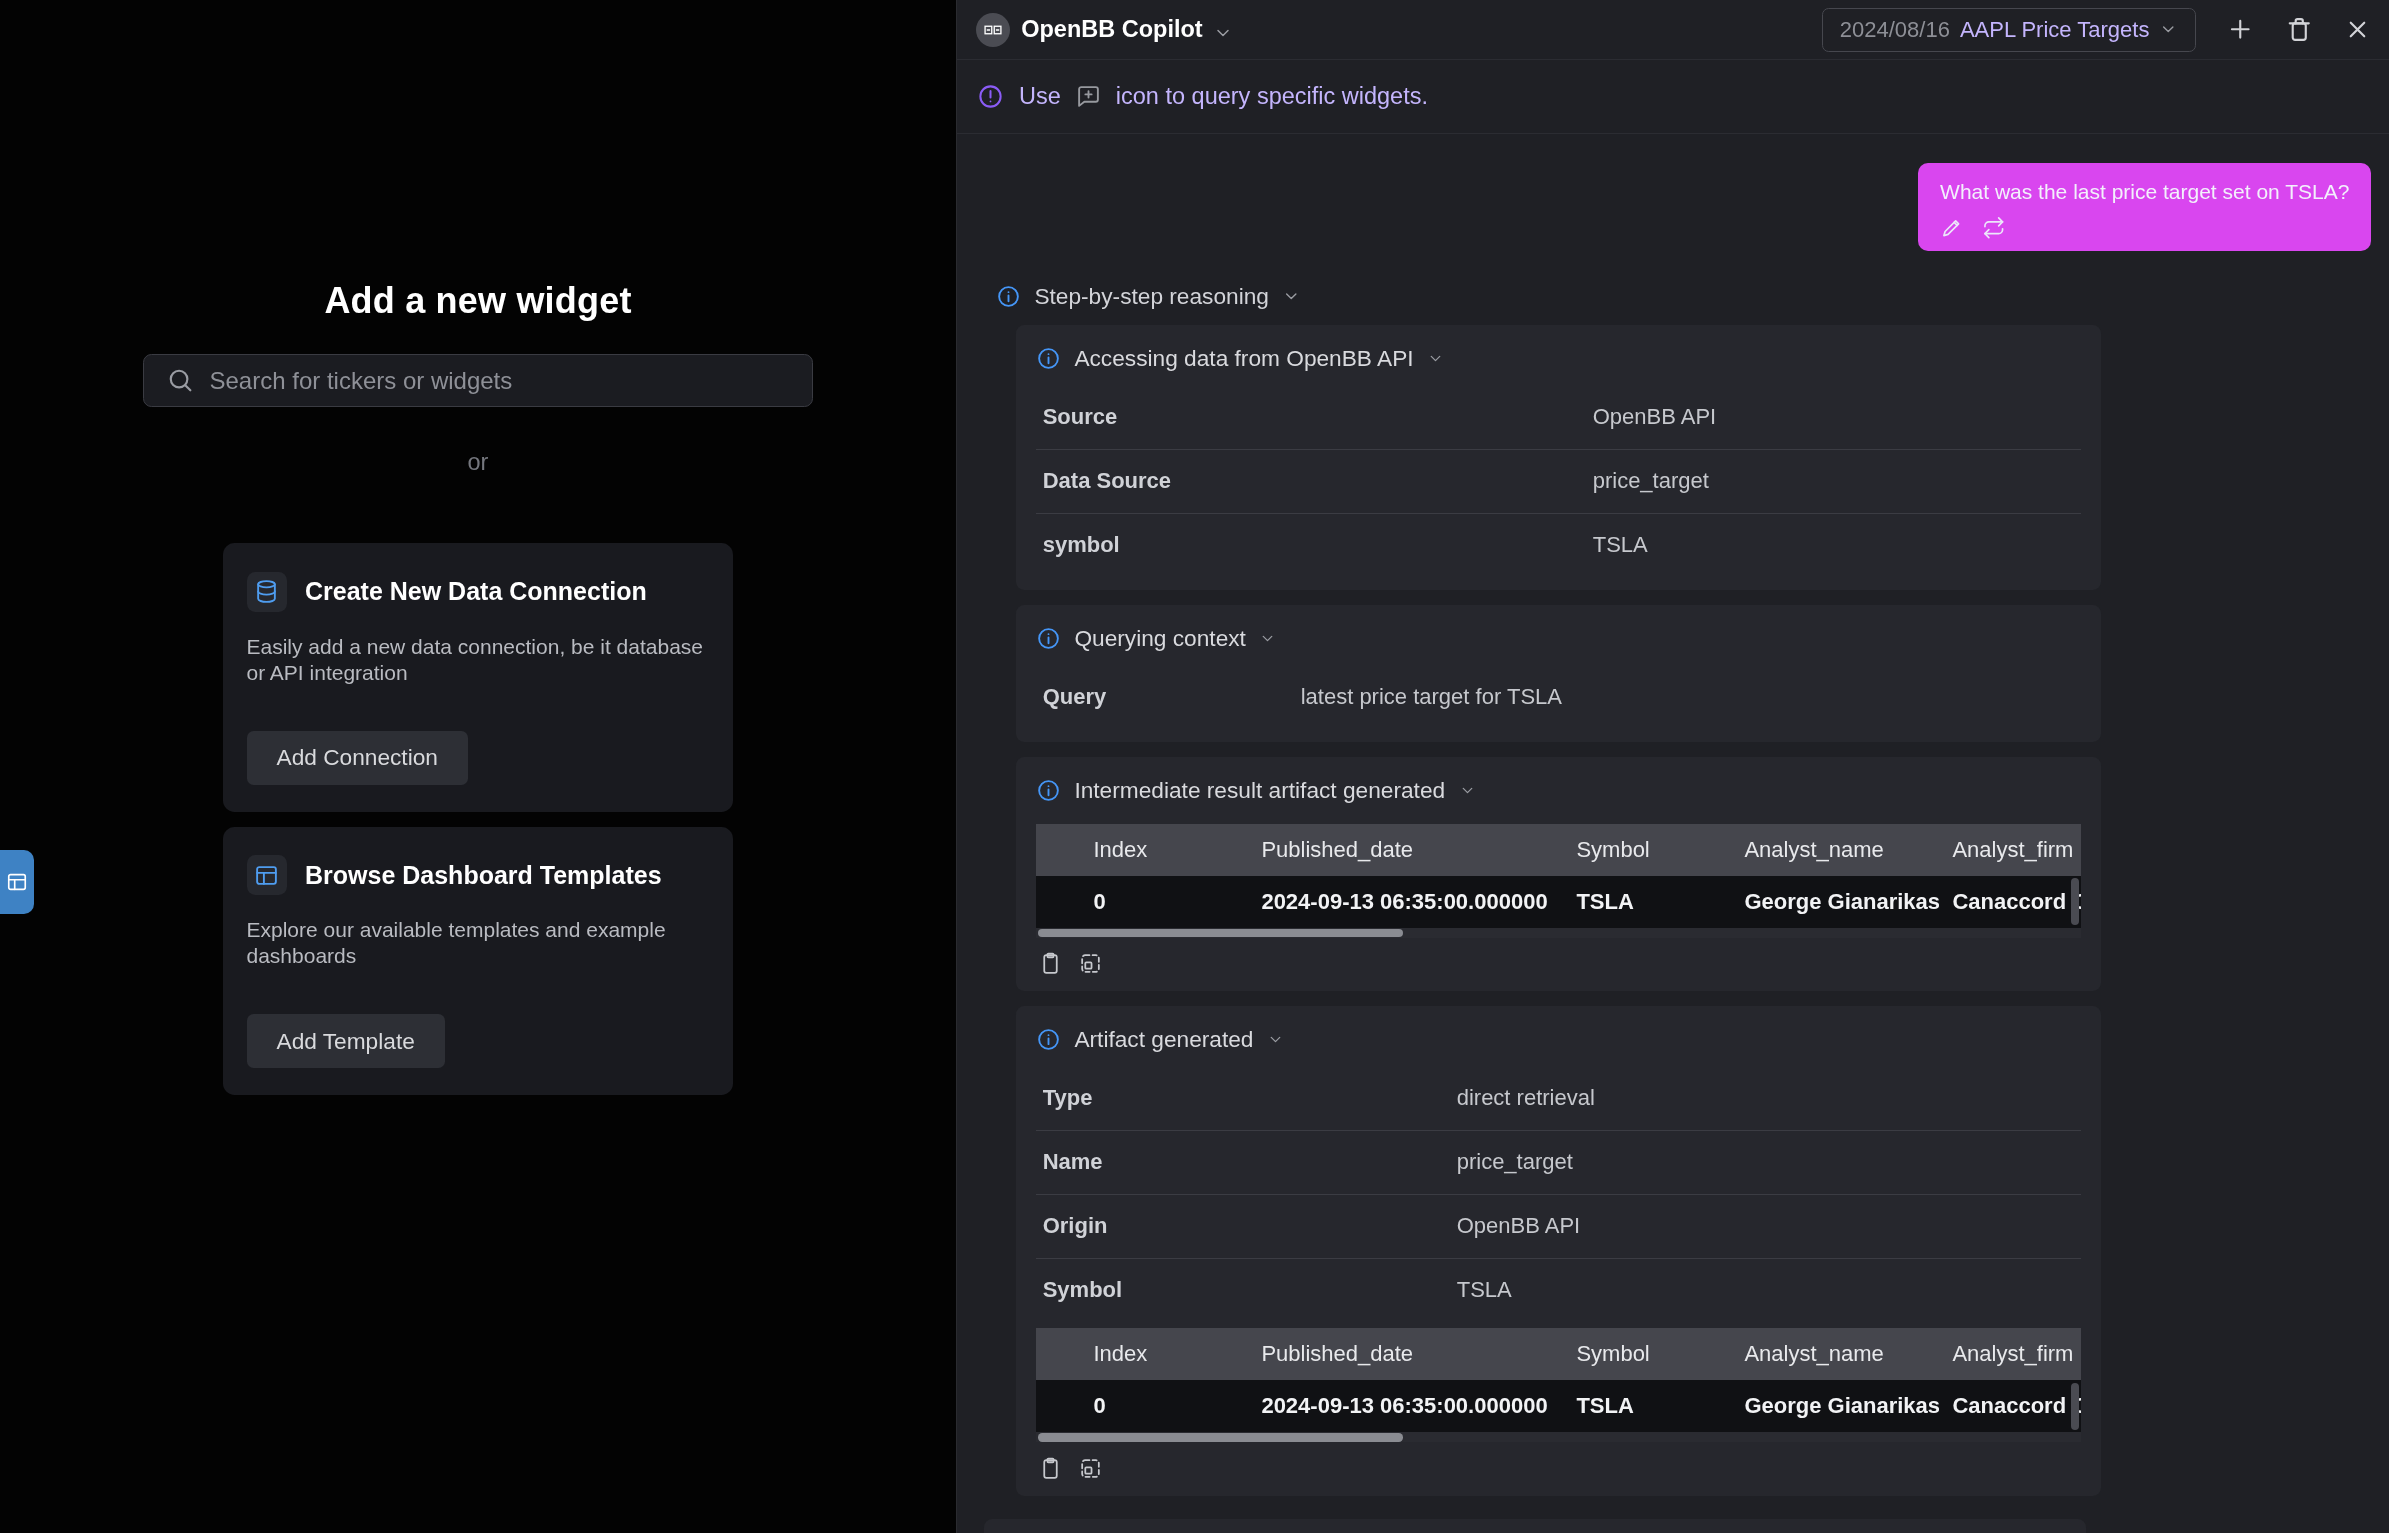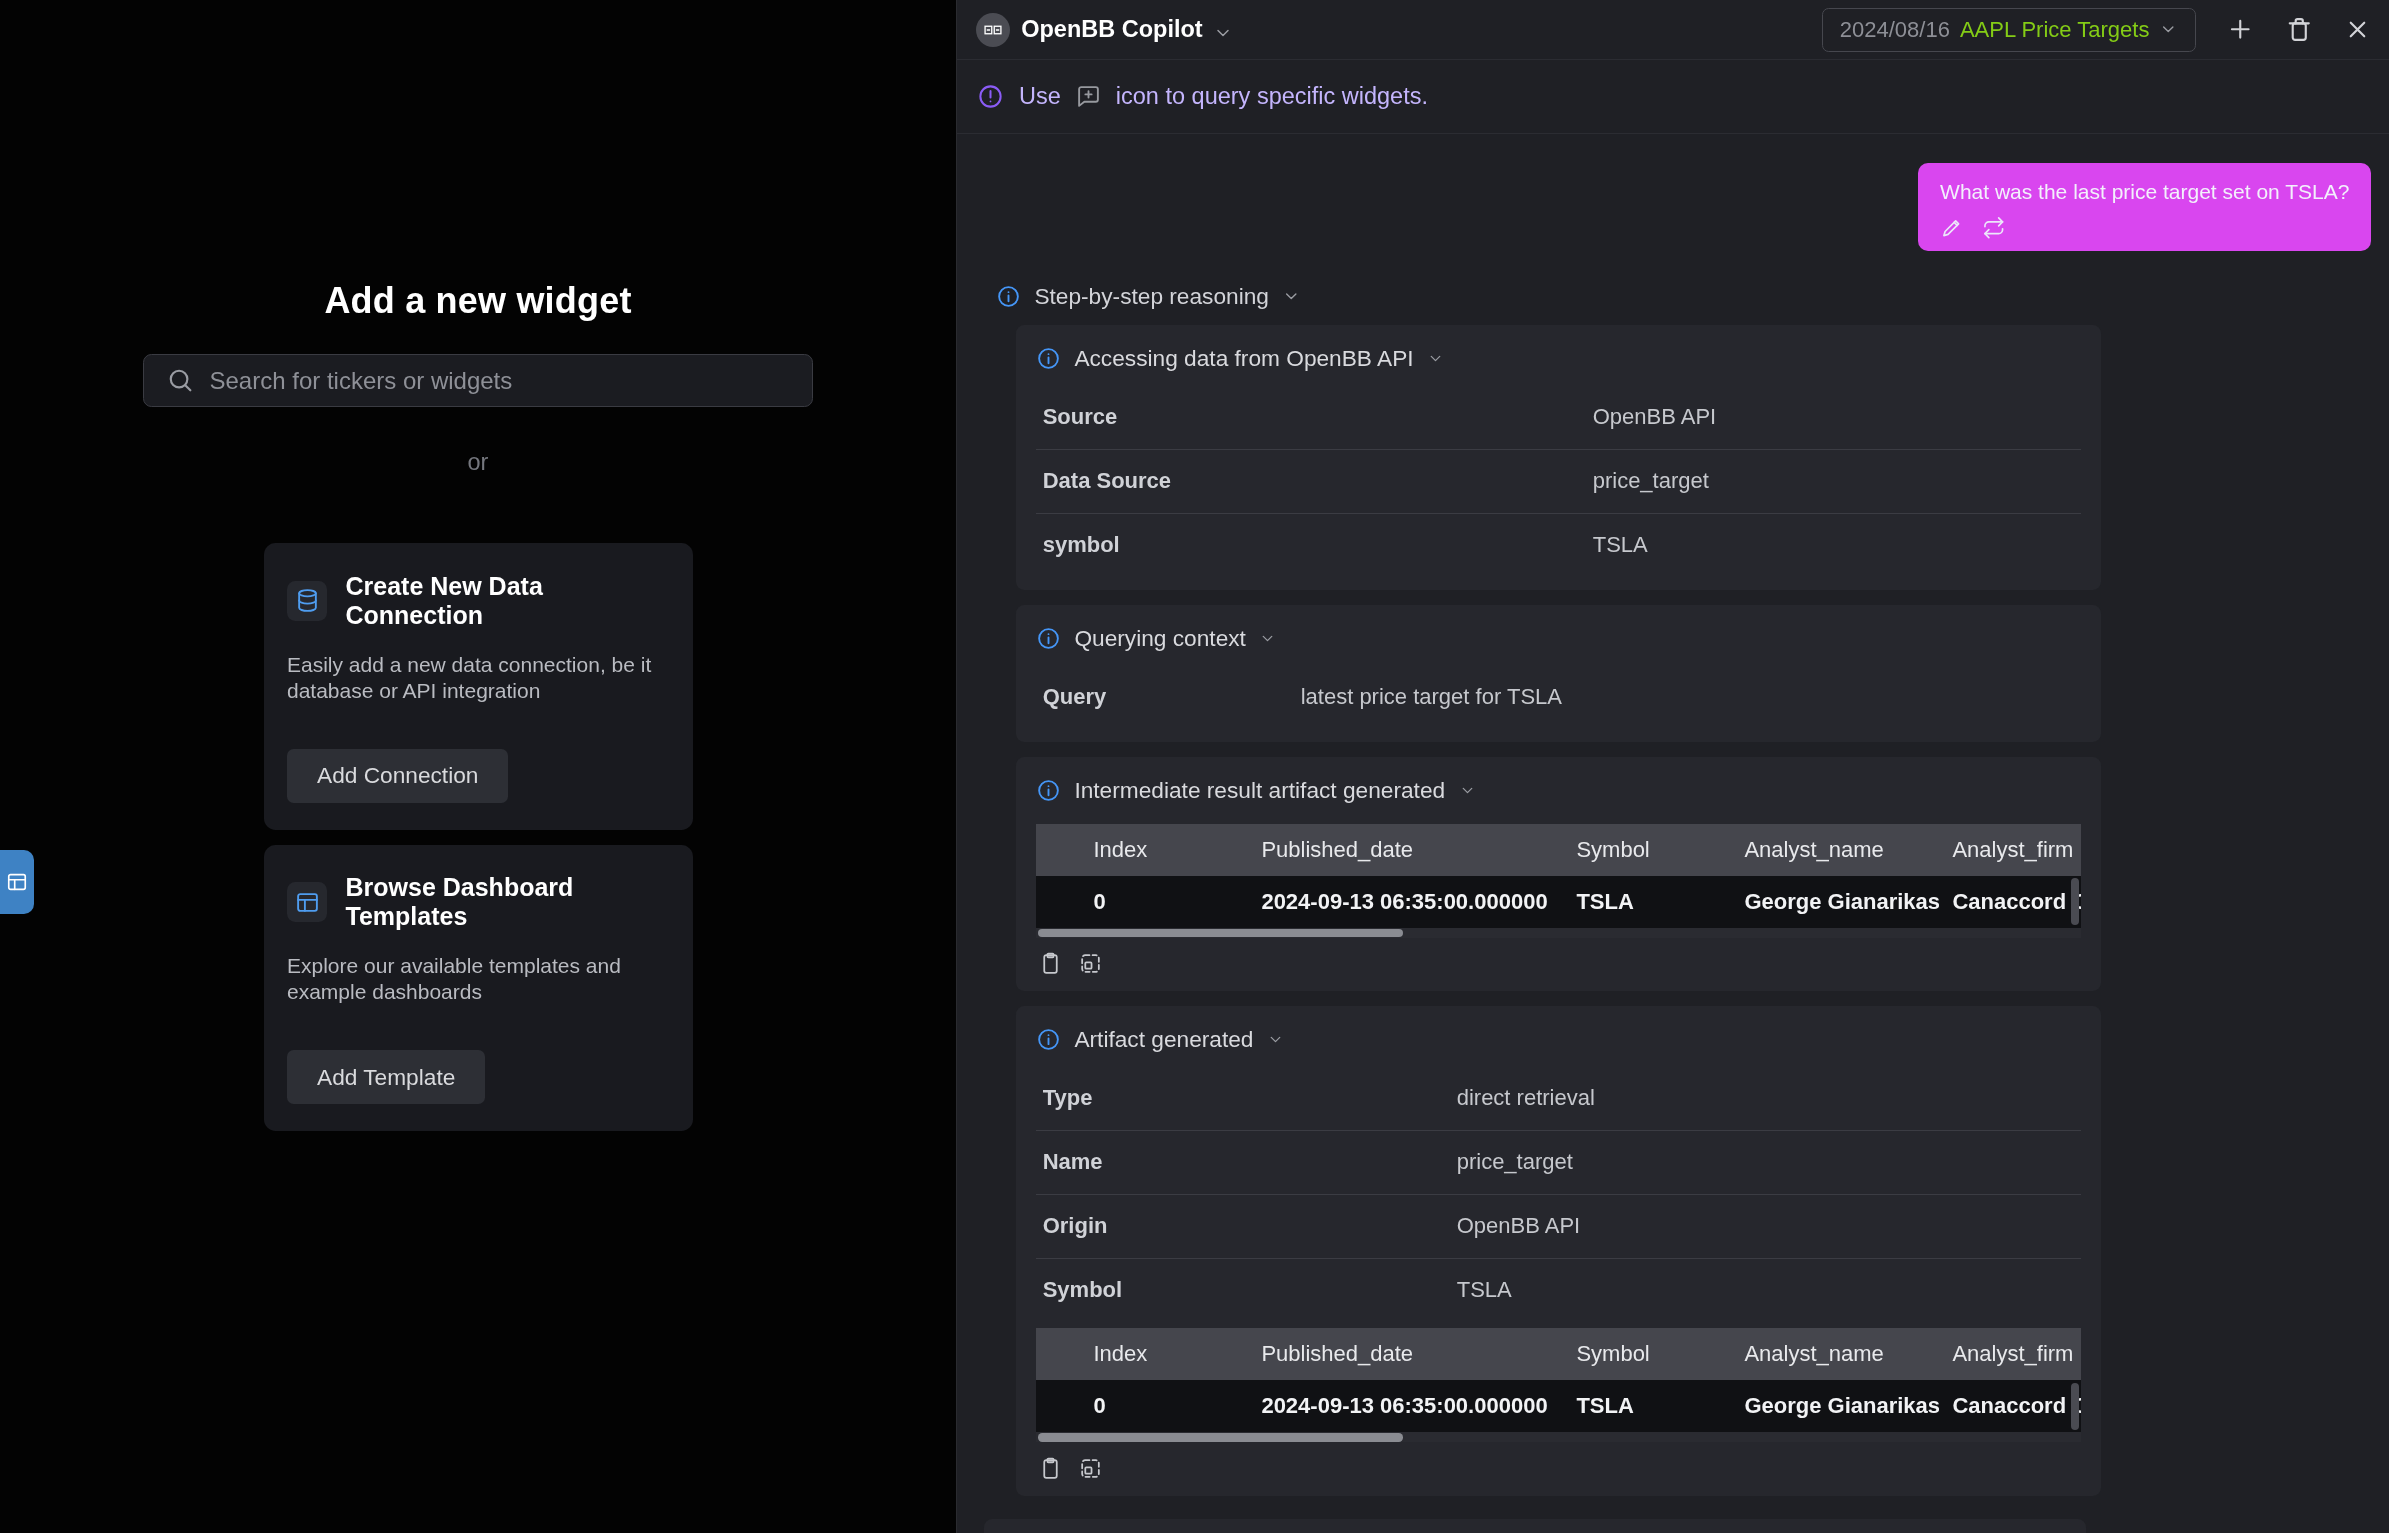--- a/index.html
+++ b/index.html
@@ -10,42 +10,42 @@
   
   .workspace { width:956px; height:100%; position:relative; background:#030303; flex:none; }
   .add-widget { position:absolute; top:280px; left:0; width:100%; display:flex; flex-direction:column; align-items:center; }
   .aw-title { font-size:36px; font-weight:700; color:#ffffff; letter-spacing:0.2px; }
   .searchbox { margin-top:32px; width:670px; height:53px; background:#1b1c21; border:0.8px solid #3a3b42;
                border-radius:8.4px; display:flex; align-items:center; padding:0 22px; gap:15px; }
   .searchbox svg { flex:none; color:#9a9ca3; }
   .searchbox input { flex:1; background:transparent; border:none; outline:none; color:#d6d7db; font-size:24px; font-family:inherit; }
   .searchbox input::placeholder { color:#8e9097; }
   .or-label { margin-top:42px; font-size:23.5px; color:#75777e; }
-  .info-card { margin-top:67px; width:429px; background:#191a1f; border-radius:11.7px; padding:28.5px 23.5px 27px; }
+  .info-card { margin-top:67px; width:510px; background:#191a1f; border-radius:11.7px; padding:28.5px 23.5px 27px; }
   .info-card + .info-card { margin-top:15px; }
   .card-head { display:flex; align-items:center; gap:18.5px; }
   .icon-tile { width:40px; height:40px; border-radius:8.4px; background:#26282e; display:flex; align-items:center; justify-content:center; color:#4f9df0; flex:none; }
   .card-title { font-size:25px; font-weight:700; color:#ffffff; }
   .card-desc { margin-top:22px; font-size:21px; line-height:26px; color:#b9bbc1; }
   .card-btn { margin-top:45px; height:54px; padding:0 30px; background:#2d2f35; border:none; border-radius:6.7px;
               color:#d9dadd; font-size:22.7px; font-family:inherit; cursor:pointer; display:inline-flex; align-items:center; }
   .side-tab { position:absolute; left:0; top:850px; width:34px; height:64px; background:#3e82c4;
               border-radius:0 10px 10px 0; display:flex; align-items:center; justify-content:center; color:#fff; cursor:pointer; }
 
   
   .copilot { width:1433px; height:100%; background:#1f2025; border-left:0.8px solid #2a2b30; display:flex; flex-direction:column; flex:none; }
   .copilot-header { height:60px; flex:none; display:flex; align-items:center; gap:11.7px; padding:0 18.5px; border-bottom:0.8px solid #2b2c32; }
   .avatar { width:34px; height:34px; border-radius:50%; background:#4b4c53; display:flex; align-items:center; justify-content:center; flex:none; }
   .copilot-title-group { display:flex; align-items:flex-end; gap:10px; cursor:pointer; }
   .copilot-title { font-size:23.5px; font-weight:700; color:#ffffff; }
   .chev { color:#9a9ca2; }
   .spacer { flex:1; }
   .conv-pill { height:44px; border:0.8px solid #46474e; border-radius:6.7px; display:flex; align-items:center; gap:10px; padding:0 17px; cursor:pointer; }
   .conv-date { font-size:22px; color:#8d8f96; }
-  .conv-name { font-size:22px; color:#84cc16;text-align:center; }
+  .conv-name { font-size:22px; color:#c4b5fd;text-align:center; }
   .hbtn { background:none; border:none; color:#d2d3d7; margin-left:18.5px; cursor:pointer; display:flex; align-items:center; }
 
   .hint-row { height:74px; flex:none; display:flex; align-items:center; gap:15px; padding:0 20px; border-bottom:0.8px solid #2b2c32; color:#c4b5fd; font-size:23.5px; }
   .hint-row .alert { color:#8b5cf6; }
   .hint-row .wicon { color:#97999f; }
 
   .chat { flex:1; overflow:hidden; display:flex; flex-direction:column; align-items:flex-start; }
   .user-bubble { margin:28.5px 17.6px 0 auto; max-width:638px; background:#d946ef; border-radius:10px; padding:15px 22px 11.7px; color:#f3f0fc; }
   .bubble-text { font-size:21px; line-height:28.5px; white-space:nowrap; }
   .bubble-actions { margin-top:10px; display:flex; gap:18.5px; }

